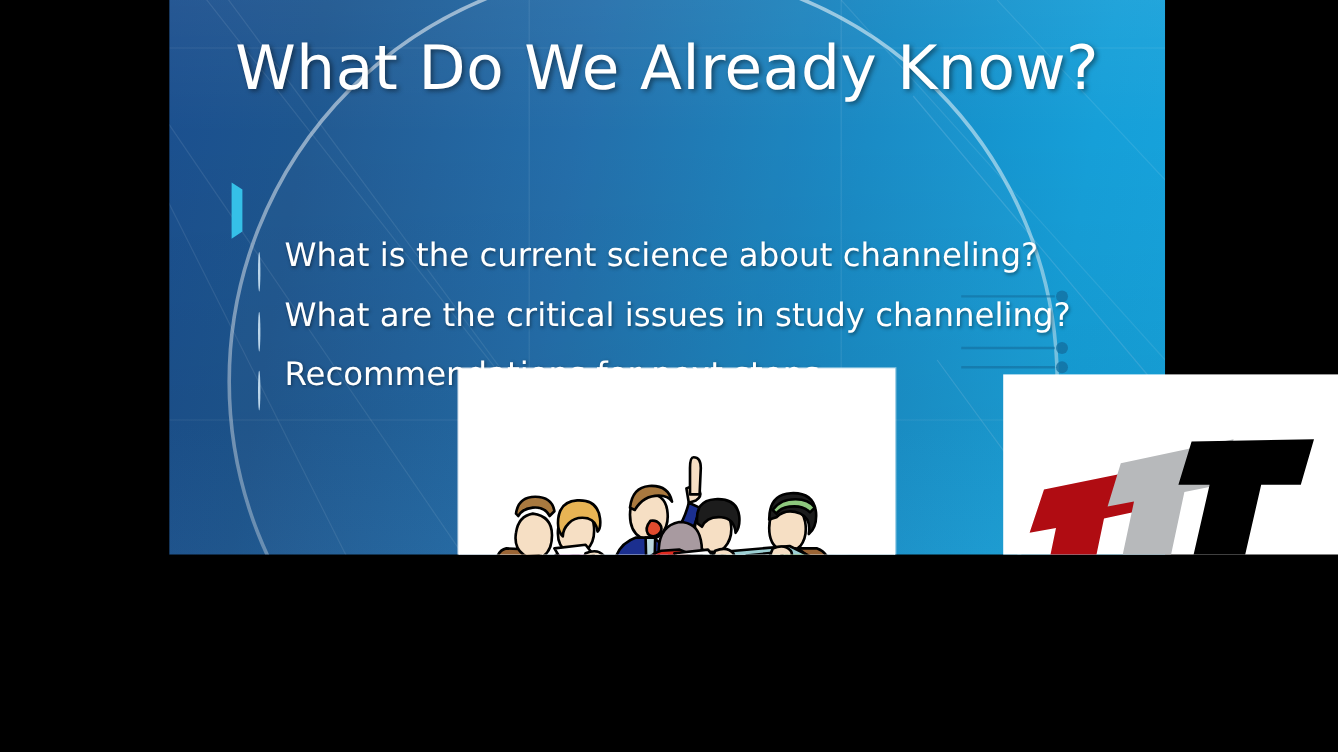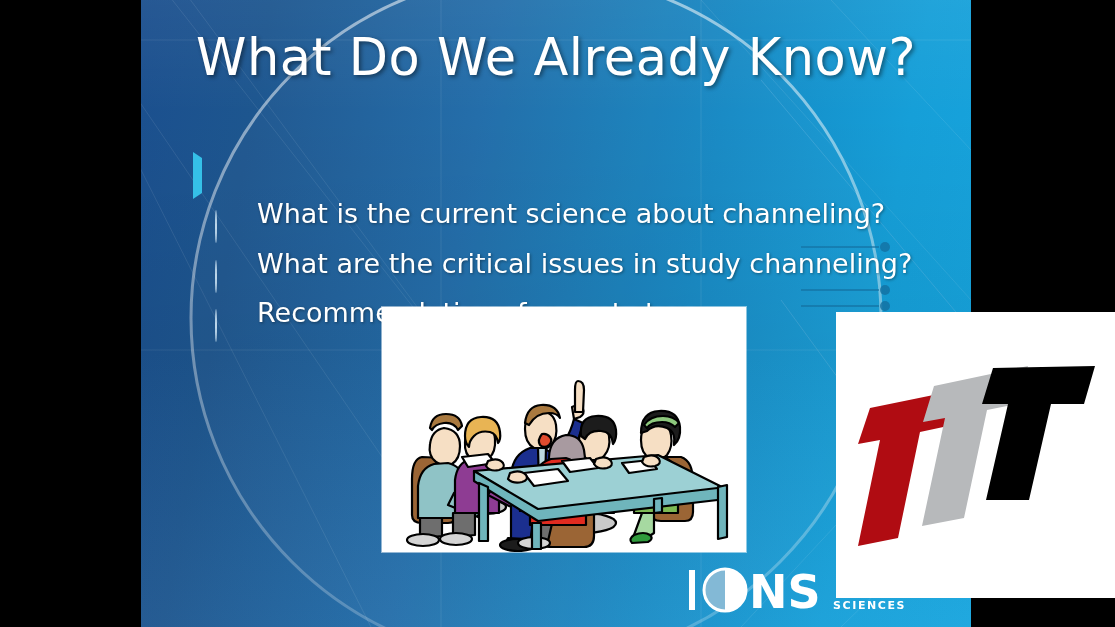--- a/index.html
+++ b/index.html
@@ -1,18 +1,18 @@
 <!DOCTYPE html>
 <html><head>
 <meta charset="utf-8">
 <style>
   html,body{margin:0;padding:0;background:#000;}
   body{width:1115px;height:627px;overflow:hidden;font-family:"Liberation Sans",sans-serif;}
 
-  #stage{position:relative;width:1115px;height:627px;background:#000;overflow:hidden;}
+  #stage{position:relative;width:1115px;height:462px;background:#000;overflow:hidden;}
 
   
   #slide{
     position:absolute;left:141px;top:0;width:830px;height:627px;
     background:linear-gradient(100deg,#1b4f8e 0%,#1d568f 14%,#1f6ba8 38%,#1589c4 64%,#169fd8 84%,#17a5de 100%);
     overflow:hidden;
   }
   
   #slide .sheen{
     position:absolute;inset:0;
@@ -30,21 +30,21 @@
     white-space:nowrap;
   }
 
   
   #bullets{position:absolute;left:52px;top:143px;width:740px;}
   .b1{display:flex;align-items:flex-start;color:#fff;font-size:30px;line-height:1.33;
       text-shadow:1px 1px 3px rgba(0,0,0,.4);font-family:"DejaVu Sans","Liberation Sans",sans-serif;}
   .b1 .mk{flex:0 0 auto;width:20px;margin-top:13px;}
   .tri{width:0;height:0;border-left:9px solid #35c0e8;border-top:6px solid transparent;border-bottom:6px solid transparent;}
   .b2{display:flex;align-items:flex-start;color:#fff;font-size:27px;line-height:1.36;margin-left:22px;
-      text-shadow:1px 1px 3px rgba(0,0,0,.4);font-family:"DejaVu Sans","Liberation Sans",sans-serif;gap:20px;}
+      text-shadow:1px 1px 3px rgba(0,0,0,.4);font-family:"DejaVu Sans","Liberation Sans",sans-serif;}
   .b2 .mk{flex:0 0 auto;width:22px;margin-top:13px;}
   .ring{width:7px;height:7px;border:1.5px solid #bcd6ea;border-radius:50%;}
 
   
   #picture{
     position:absolute;left:241px;top:307px;width:364px;height:245px;
     background:#ffffff;box-shadow:0 0 0 1px rgba(255,255,255,.5);
   }
   #picture svg{display:block;width:100%;height:100%;}
 

